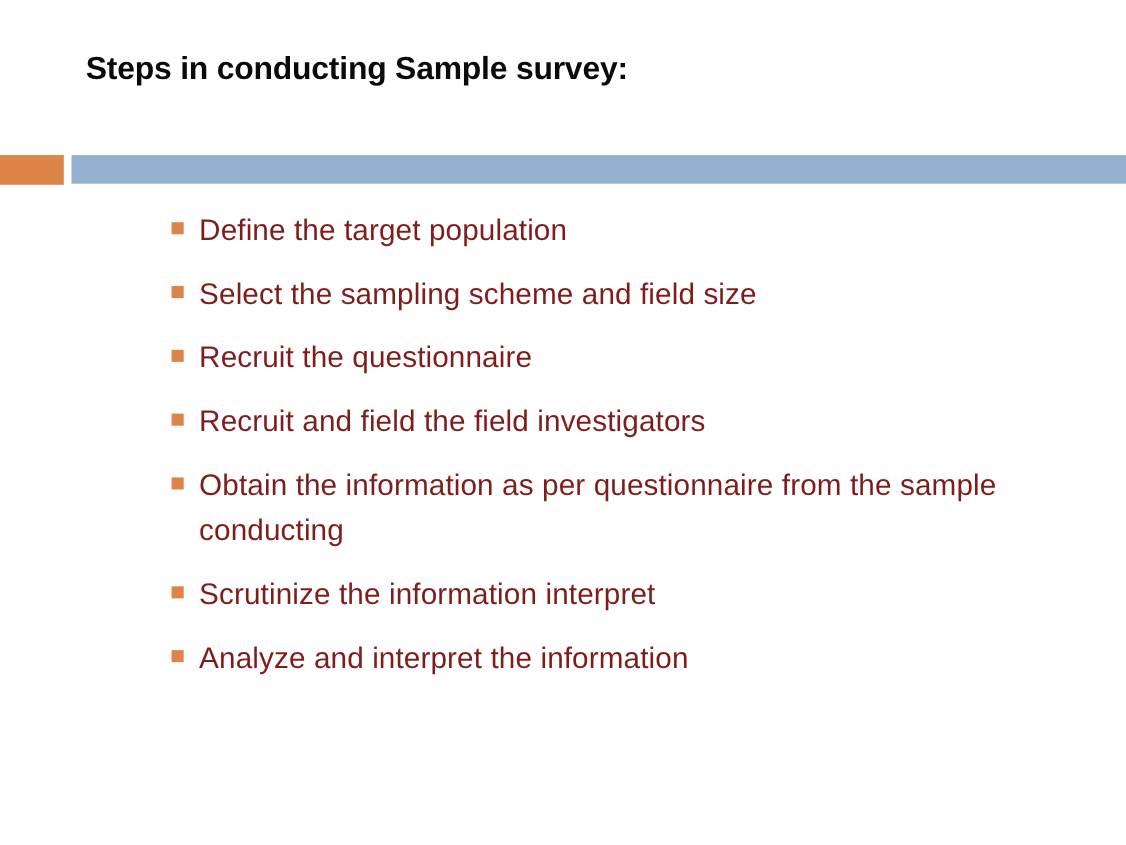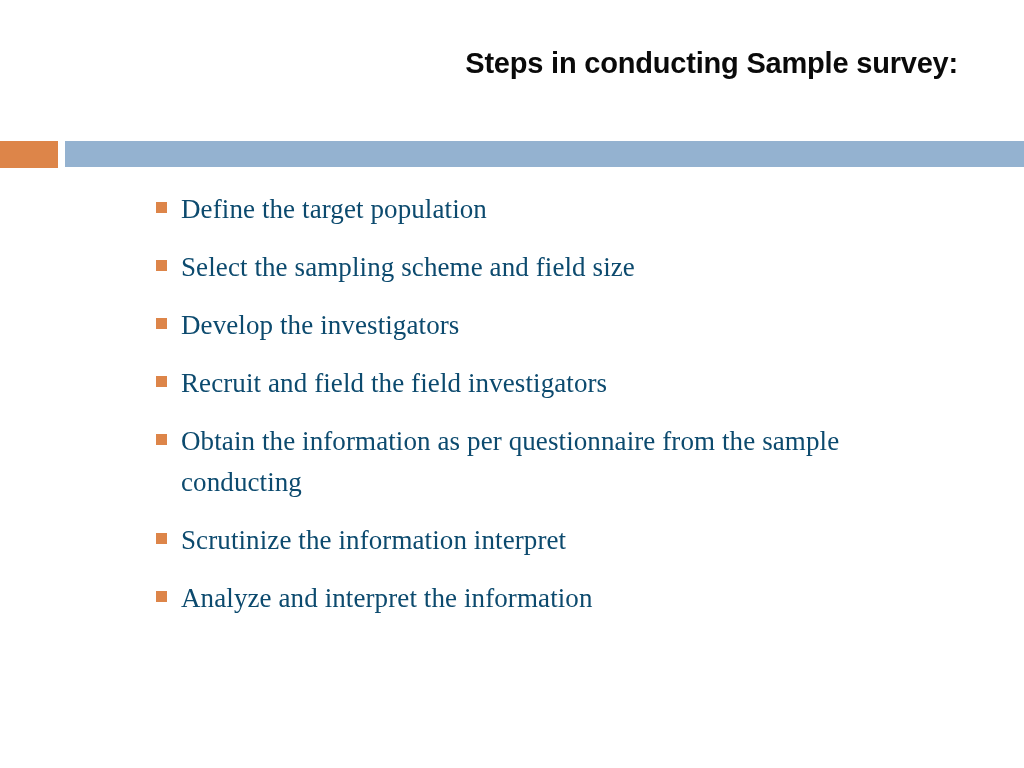--- a/index.html
+++ b/index.html
@@ -30,21 +30,20 @@
   }
   .slide-title {
     margin: 0;
     font-family: "Liberation Sans", sans-serif;
     font-weight: bold;
     font-size: 29px;
     line-height: 38px;
     letter-spacing: -0.2px;
     color: #0a0a0a;
     white-space: nowrap;
-    text-align: right;
   }
 
   
   .divider {
     position: absolute;
     left: 0;
     top: 141px;
     width: 1024px;
     height: 27px;
   }
@@ -74,24 +73,24 @@
   }
   ul.bullet-list {
     list-style: none;
     margin: 0;
     padding: 0;
   }
   ul.bullet-list > li.bullet-item {
     position: relative;
     padding-left: 25px;
     margin: 0 0 17px 0;
-    font-family: Liberation Serif, serif;
+    font-family: Liberation Sans, sans-serif;
     font-size: 27px;
     line-height: 41px;
-    color: #0c4a6e;
+    color: #7f1d1d;
     letter-spacing: 0.1px;
   }
   ul.bullet-list > li.bullet-item:last-child {
     margin-bottom: 16px;
   }
   ul.bullet-list > li.bullet-item.wrap {
     max-width: 745px;
   }
   .bullet-marker {
     position: absolute;
@@ -127,21 +126,21 @@
         <span class="bullet-text">Define the target population</span>
       </li>
 
       <li class="bullet-item">
         <span class="bullet-marker" style="background: rgb(221, 133, 73);"></span>
         <span class="bullet-text">Select the sampling scheme and field size</span>
       </li>
 
       <li class="bullet-item">
         <span class="bullet-marker" style="background: rgb(221, 133, 73);"></span>
-        <span class="bullet-text">Develop the investigators</span>
+        <span class="bullet-text">Recruit the questionnaire</span>
       </li>
 
       <li class="bullet-item">
         <span class="bullet-marker" style="background: rgb(221, 133, 73);"></span>
         <span class="bullet-text">Recruit and field the field investigators</span>
       </li>
 
       <li class="bullet-item wrap">
         <span class="bullet-marker" style="background: rgb(221, 133, 73);"></span>
         <span class="bullet-text">Obtain the information as per questionnaire from the sample conducting</span>

